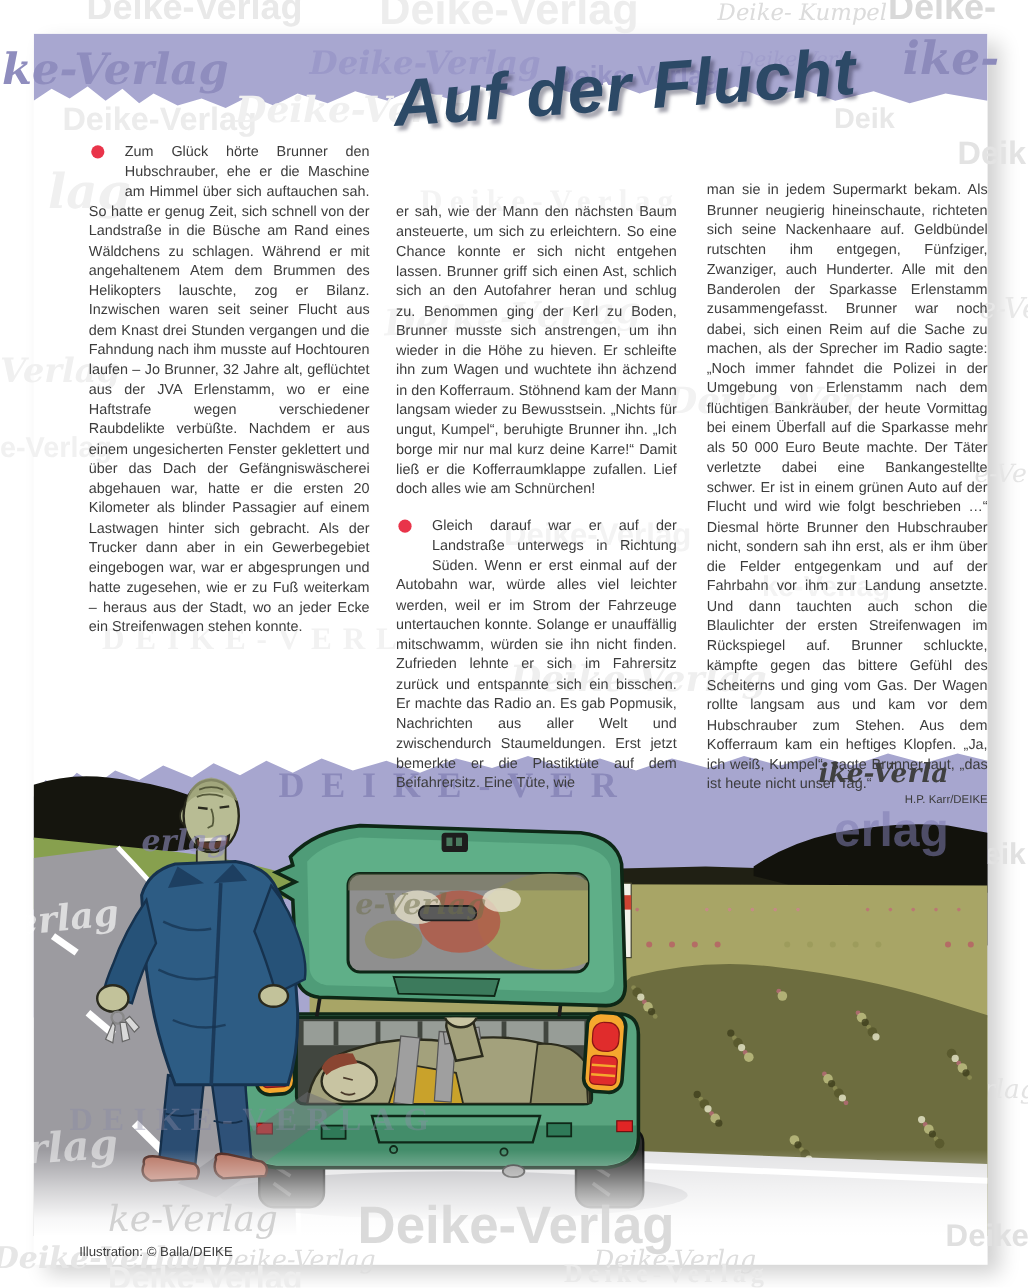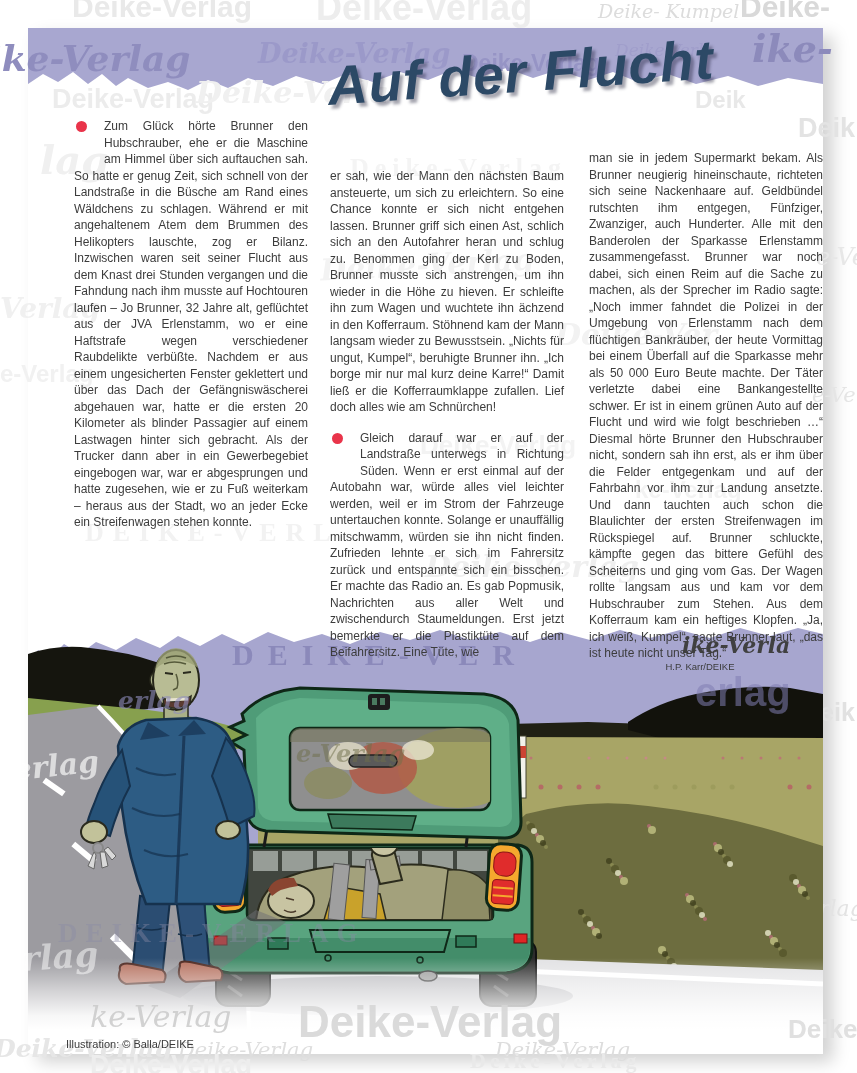--- a/index.html
+++ b/index.html
@@ -41,21 +41,21 @@
   .col-0{left:34px;top:90px;}
   .col-1{left:290px;top:140px;}
   .col-2{left:549px;top:122px;}
   .para{margin:0 0 14px 12px;}
   .bullet-float{float:left;width:30px;height:36px;}
   .bullet-dot{
     display:block;width:11px;height:11px;border-radius:50%;
     background:#e9344a;margin:3px 0 0 2px;
   }
   .credit{
-    text-align:center;margin-top:-16.5px;font-size:9.5px;line-height:16.5px;color:#3b3b3b;
+    text-align:right;margin-top:-16.5px;font-size:9.5px;line-height:16.5px;color:#3b3b3b;
   }
   
   .caption{
     position:absolute;left:2px;top:1010px;font-size:11px;color:#3b3b3b;z-index:6;white-space:nowrap;margin-left:36px;
   }
   
   .wm-layer{position:absolute;left:0;top:0;width:857px;height:1073px;pointer-events:none;}
   .wm-back{z-index:2;}
   .wm-front{z-index:4;}
   .wm{position:absolute;white-space:nowrap;line-height:1;}

